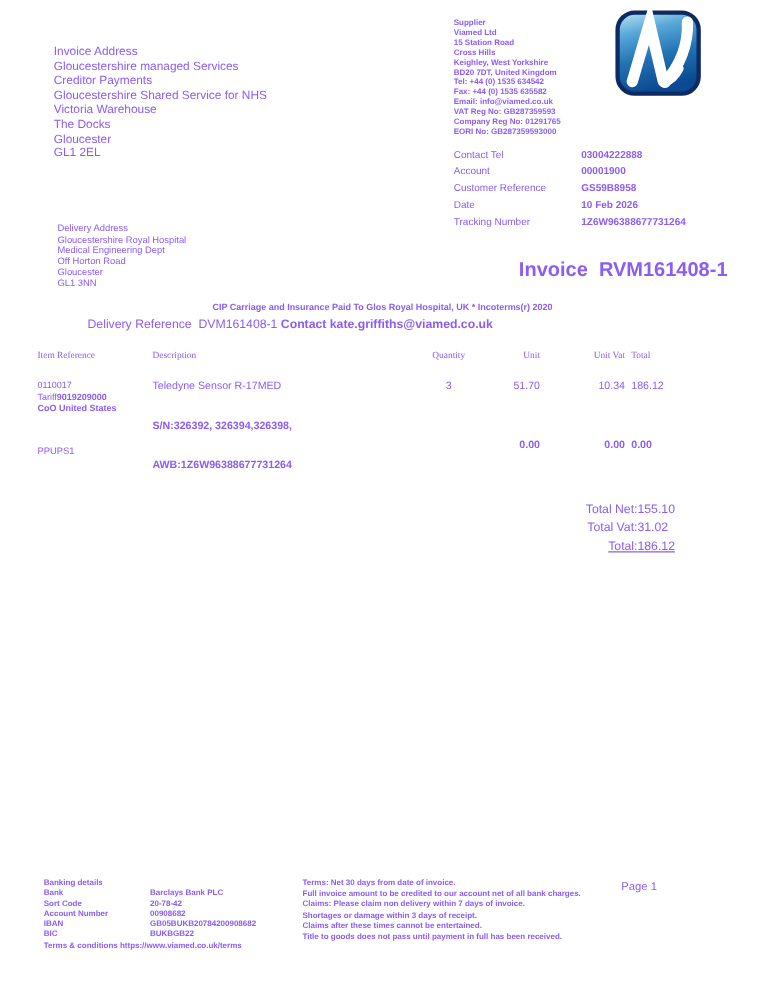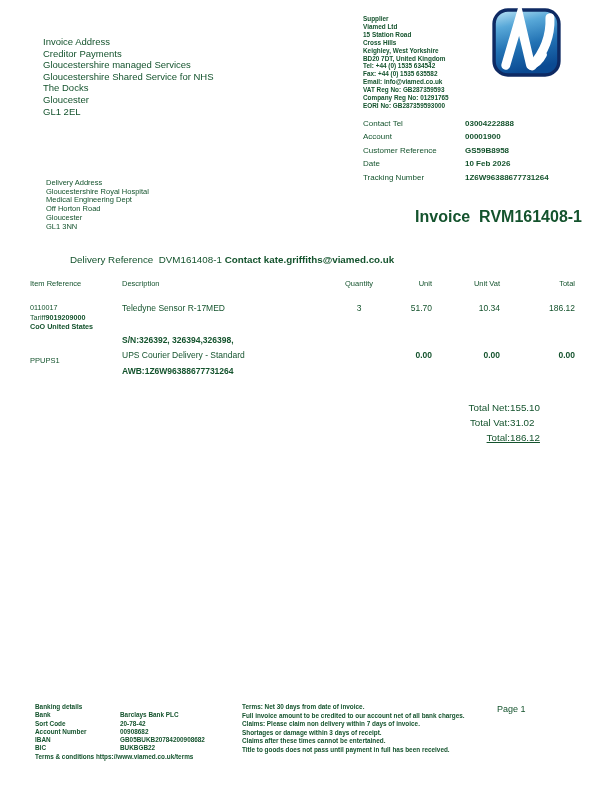--- a/index.html
+++ b/index.html
@@ -1,18 +1,18 @@
 <!DOCTYPE html>
 <html><head>
 <meta charset="utf-8">
 <style>
   html,body{margin:0;padding:0;background:#e8e8e8;}
   .page{
     position:relative;width:612px;height:792px;background:#ffffff;
-    font-family:"Liberation Sans", sans-serif;color:#14532d;overflow:hidden;
+    font-family:"Liberation Sans", sans-serif;color:#8b5cf6;overflow:hidden;
     margin:0 auto;
   }
   .abs{position:absolute;}
   .b{font-weight:bold;}
   .ws-pre{white-space:pre;}
 
   
   .inv-addr{left:43px;top:36px;font-size:9.5px;line-height:11.6px;}
 
   
@@ -39,22 +39,22 @@
   
   .delref{left:70px;top:254px;font-size:9.8px;}
 
   
   .cell{position:absolute;}
   .col-item{left:30px;width:88px;}
   .col-desc{left:122px;width:210px;}
   .col-qty{left:330px;width:58px;text-align:center;}
   .col-unit{left:392px;width:40px;text-align:right;}
   .col-uvat{left:440px;width:60px;text-align:right;}
-  .col-total{left:505px;width:70px;text-align:right;}
-  .th{top:279px;font-size:7.5px;}
+  .col-total{left:505px;width:70px;text-align:left;}
+  .th{top:279px;font-size:7.5px;font-family:Liberation Serif, serif;}
   .r1{top:303px;font-size:8.5px;}
   .r1 .small, .small{font-size:7.2px;}
   .r1-tariff{top:312.5px;font-size:7.2px;}
   .r1-coo{top:321.5px;font-size:7.2px;}
   .r1-sn{top:335px;font-size:8.5px;}
   .r2{top:350px;font-size:8.5px;}
   .r2-ref{top:356px;font-size:7.5px;}
   .r2-awb{top:366px;font-size:8.5px;}
 
   
@@ -68,23 +68,24 @@
   .terms{left:242px;top:703px;width:285px;font-size:6.4px;line-height:8.5px;font-weight:bold;}
   .pagenum{left:497px;top:704px;font-size:9px;}
 </style>
 </head>
 <body>
 
 <div class="page">
 
   <div class="abs inv-addr">
     <div>Invoice Address</div>
+    <div>Gloucestershire managed Services</div>
     <div>Creditor Payments</div>
-    <div>Gloucestershire managed Services</div>
     <div>Gloucestershire Shared Service for NHS</div>
+    <div>Victoria Warehouse</div>
     <div>The Docks</div>
     <div>Gloucester</div>
     <div>GL1 2EL</div>
   </div>
 
   <div class="abs supplier">
     <div>Supplier</div>
     <div>Viamed Ltd</div>
     <div>15 Station Road</div>
     <div>Cross Hills</div>
@@ -142,20 +143,21 @@
     <div>Delivery Address</div>
     <div>Gloucestershire Royal Hospital</div>
     <div>Medical Engineering Dept</div>
     <div>Off Horton Road</div>
     <div>Gloucester</div>
     <div>GL1 3NN</div>
   </div>
 
   <div class="abs title ws-pre">Invoice  RVM161408-1</div>
 
+  <div class="abs incoterms">CIP Carriage and Insurance Paid To Glos Royal Hospital, UK * Incoterms(r) 2020</div>
 
   <div class="abs delref">
     <span class="ws-pre">Delivery Reference  DVM161408-1 </span><span class="b">Contact kate.griffiths@viamed.co.uk</span>
   </div>
 
   <div class="cell col-item th">Item Reference</div>
   <div class="cell col-desc th">Description</div>
   <div class="cell col-qty th">Quantity</div>
   <div class="cell col-unit th">Unit</div>
   <div class="cell col-uvat th">Unit Vat</div>
@@ -167,21 +169,20 @@
   </div>
   <div class="cell col-item r1-coo b">CoO United States</div>
   <div class="cell col-desc r1">Teledyne Sensor R-17MED</div>
   <div class="cell col-desc r1-sn b">S/N:326392, 326394,326398,</div>
   <div class="cell col-qty r1">3</div>
   <div class="cell col-unit r1">51.70</div>
   <div class="cell col-uvat r1">10.34</div>
   <div class="cell col-total r1">186.12</div>
 
   <div class="cell col-item r2-ref">PPUPS1</div>
-  <div class="cell col-desc r2">UPS Courier Delivery - Standard</div>
   <div class="cell col-desc r2-awb b">AWB:1Z6W96388677731264</div>
   <div class="cell col-unit r2 b">0.00</div>
   <div class="cell col-uvat r2 b">0.00</div>
   <div class="cell col-total r2 b">0.00</div>
 
   <div class="tot-label t1">Total Net:</div>
   <div class="tot-value t1">155.10</div>
   <div class="tot-label t2">Total Vat:</div>
   <div class="tot-value t2">31.02</div>
   <div class="tot-label t3">Total:</div>

